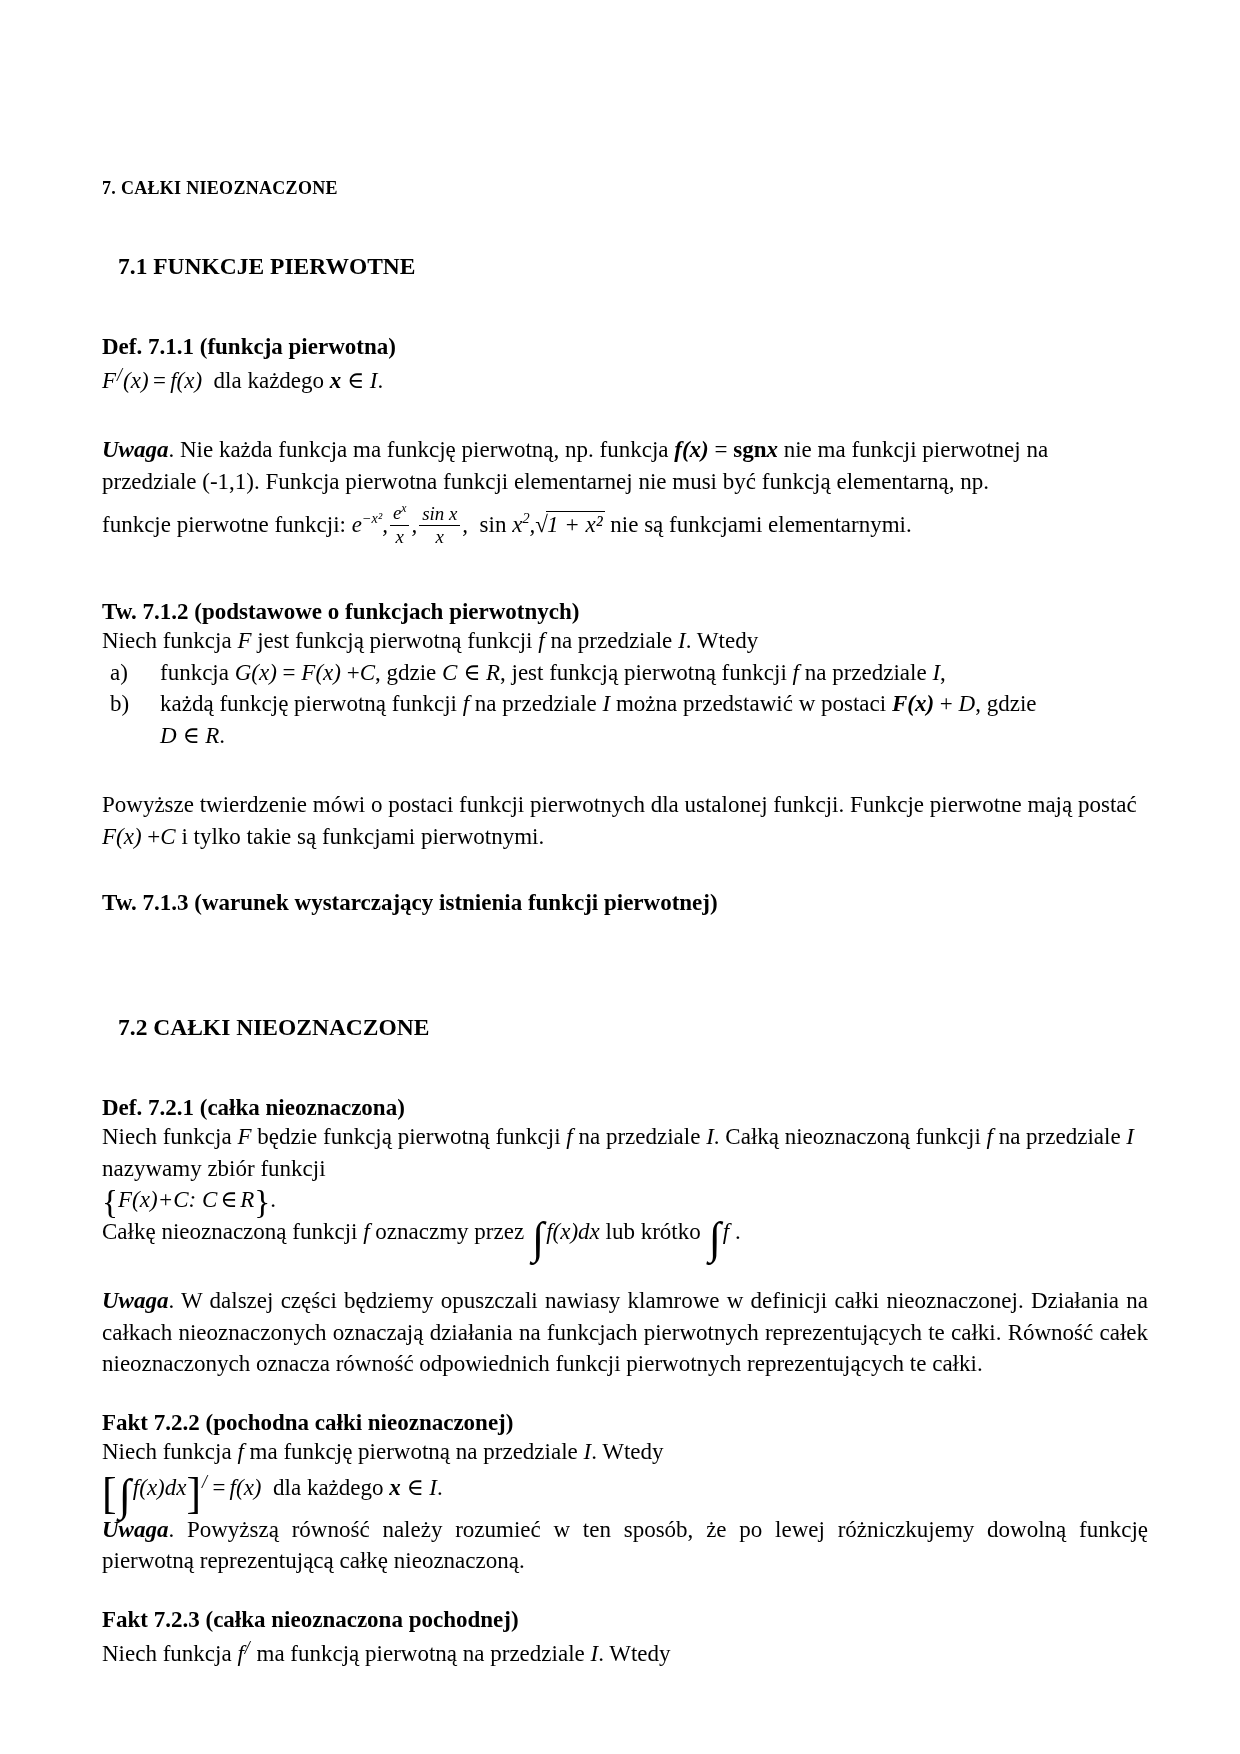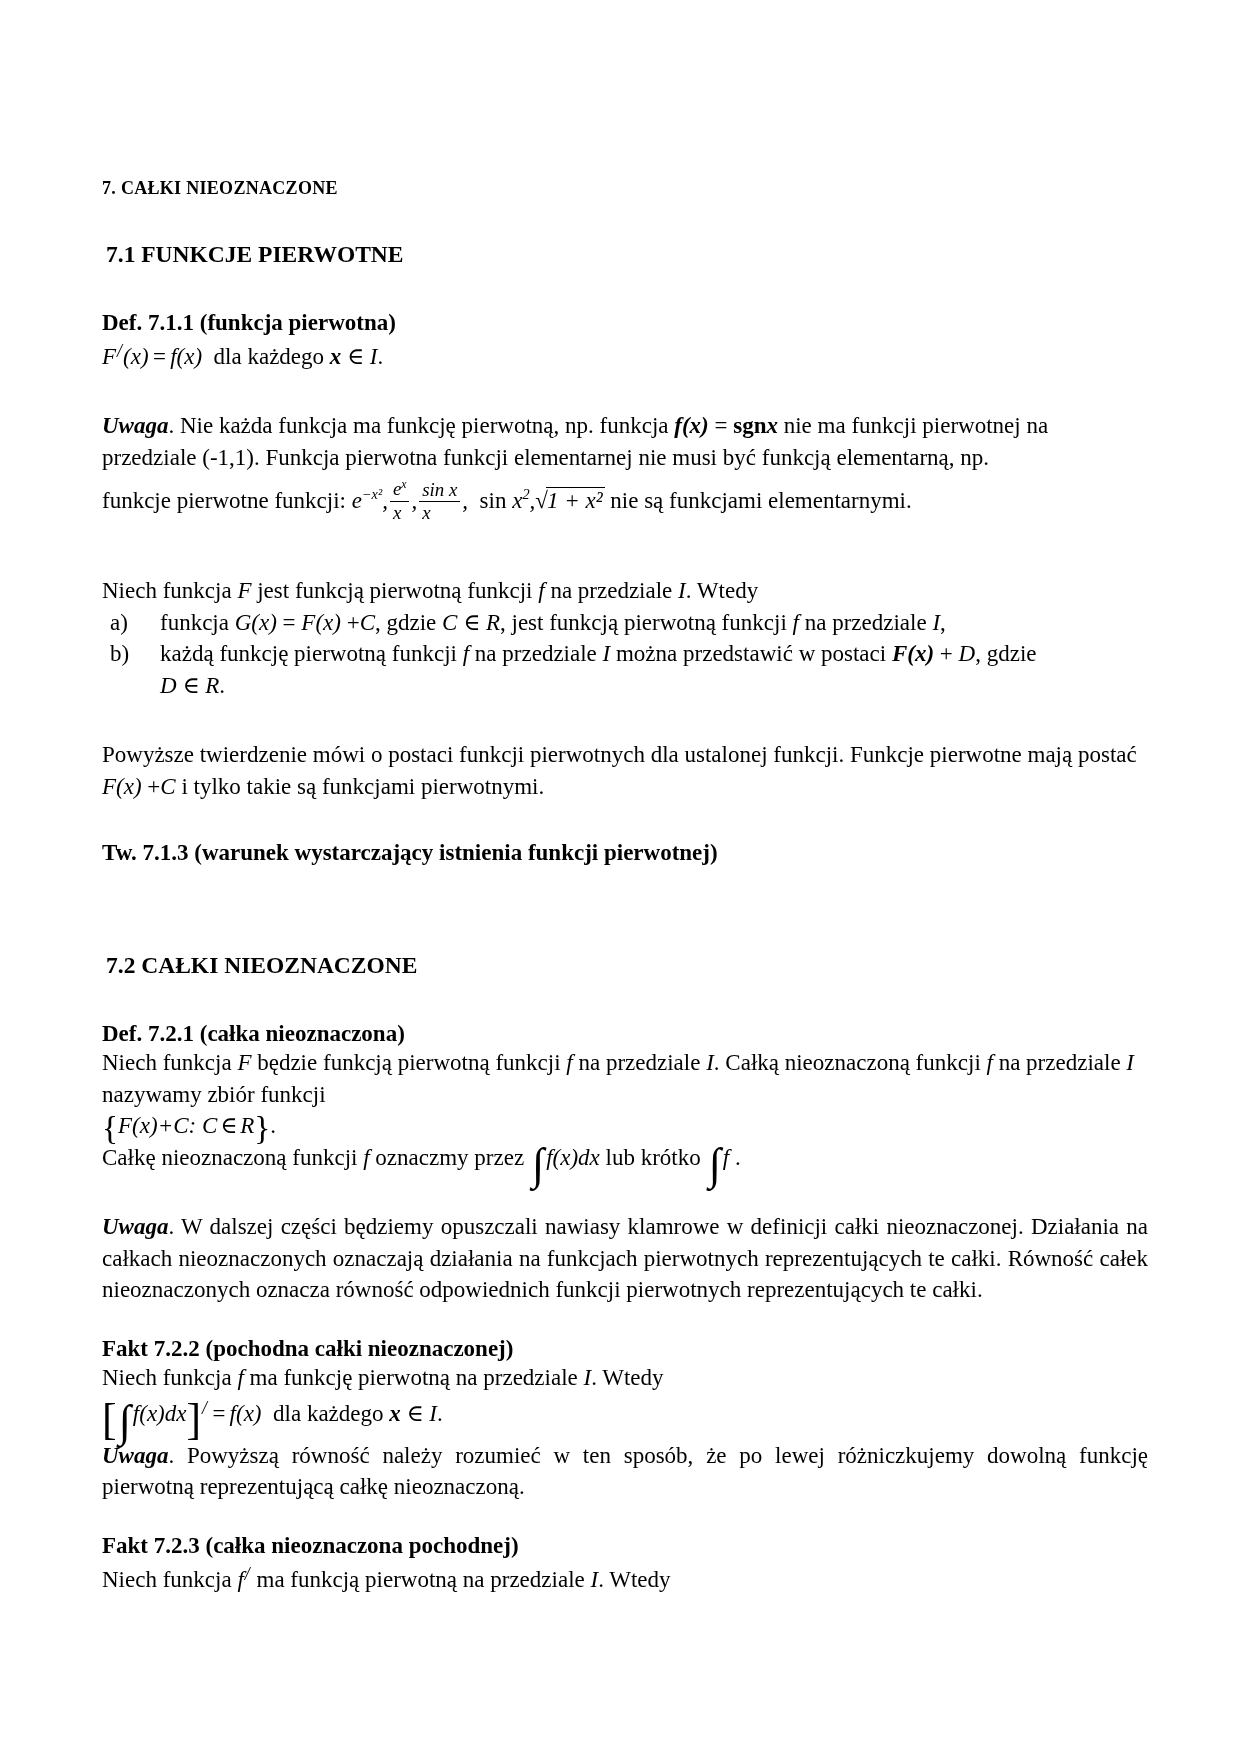--- a/index.html
+++ b/index.html
@@ -28,21 +28,21 @@
   
   .h-section {
     font-weight: bold;
     font-size: 18px;
     letter-spacing: .3px;
     margin: 0;
   }
   .h-sub {
     font-weight: bold;
     font-size: 23.5px;
-    margin: 4px;
+    margin: 16px;
   }
   .h-item {
     font-weight: bold;
     font-size: 23px;
     margin: 0;
   }
 
   
   .p {
     font-size: 23px;
@@ -84,21 +84,21 @@
     font-size: 0.78em;
     vertical-align: 0.38em;
     padding: 0 1px;
   }
   .opsp { padding: 0 3px; }
 
   
   .frac {
     display: inline-block;
     vertical-align: -0.48em;
-    text-align: left;
+    text-align: center;
     font-style: italic;
     line-height: 1.08;
     padding: 0 2px;
   }
   .frac .num {
     display: block;
     font-size: 0.82em;
     padding: 0 3px;
   }
   .frac .bar {
@@ -191,20 +191,21 @@
   <div class="sp-38"></div>
 
   <p class="p"><span class="bold-i">Uwaga</span><span>. Nie każda funkcja ma funkcję pierwotną, np. funkcja </span><span class="mi" style="font-weight:bold">f(x)</span><span> = </span><span style="font-weight:bold">sgn</span><span class="mi" style="font-weight:bold">x</span><span> nie ma funkcji pierwotnej na przedziale (-1,1). Funkcja pierwotna funkcji elementarnej nie musi być funkcją elementarną, np.</span></p>
 
   <div class="sp-6"></div>
 
   <p class="p"><span>funkcje pierwotne funkcji: </span><span class="math"><span>e</span><span class="sup">−x²</span></span><span class="math">,</span><span class="frac"><span class="num"><span>e</span><span class="sup">x</span></span><span class="bar"></span><span class="den">x</span></span><span class="math">,</span><span class="frac"><span class="num">sin x</span><span class="bar"></span><span class="den">x</span></span><span class="math">,</span>&nbsp;&nbsp;<span class="math"><span class="mup">sin</span> <span>x</span><span class="sup mup">2</span></span><span class="math">,</span><span class="sqrt math"><span class="rad">√</span><span class="arg">1 + x²</span></span><span> nie są funkcjami elementarnymi.</span></p>
 
   <div class="sp-52"></div>
 
+  <h3 class="h-item">Tw. 7.1.2 (podstawowe o funkcjach pierwotnych)</h3>
   <p class="p"><span>Niech funkcja </span><span class="mi">F</span><span> jest funkcją pierwotną funkcji </span><span class="mi">f</span><span> na przedziale </span><span class="mi">I</span><span>. Wtedy</span></p>
 
   <ul class="list">
     <li><span class="marker">a)</span><span>funkcja </span><span class="mi">G(x)</span><span> = </span><span class="mi">F(x)</span><span> +</span><span class="mi">C</span><span>, gdzie </span><span class="mi">C</span><span> ∈ </span><span class="mi">R</span><span>, jest funkcją pierwotną funkcji </span><span class="mi">f</span><span> na przedziale </span><span class="mi">I</span><span>,</span></li>
     <li><span class="marker">b)</span><span>każdą funkcję pierwotną funkcji </span><span class="mi">f</span><span> na przedziale </span><span class="mi">I</span><span> można przedstawić w postaci </span><span class="mi" style="font-weight:bold">F(x)</span><span> + </span><span class="mi">D</span><span>, gdzie</span><br><span class="mi">D</span><span> ∈ </span><span class="mi">R</span><span>.</span></li>
   </ul>
 
   <div class="sp-38"></div>
 
   <p class="p"><span>Powyższe twierdzenie mówi o postaci funkcji pierwotnych dla ustalonej funkcji. Funkcje pierwotne mają postać </span><span class="mi">F(x)</span><span> +</span><span class="mi">C</span><span> i tylko takie są funkcjami pierwotnymi.</span></p>

